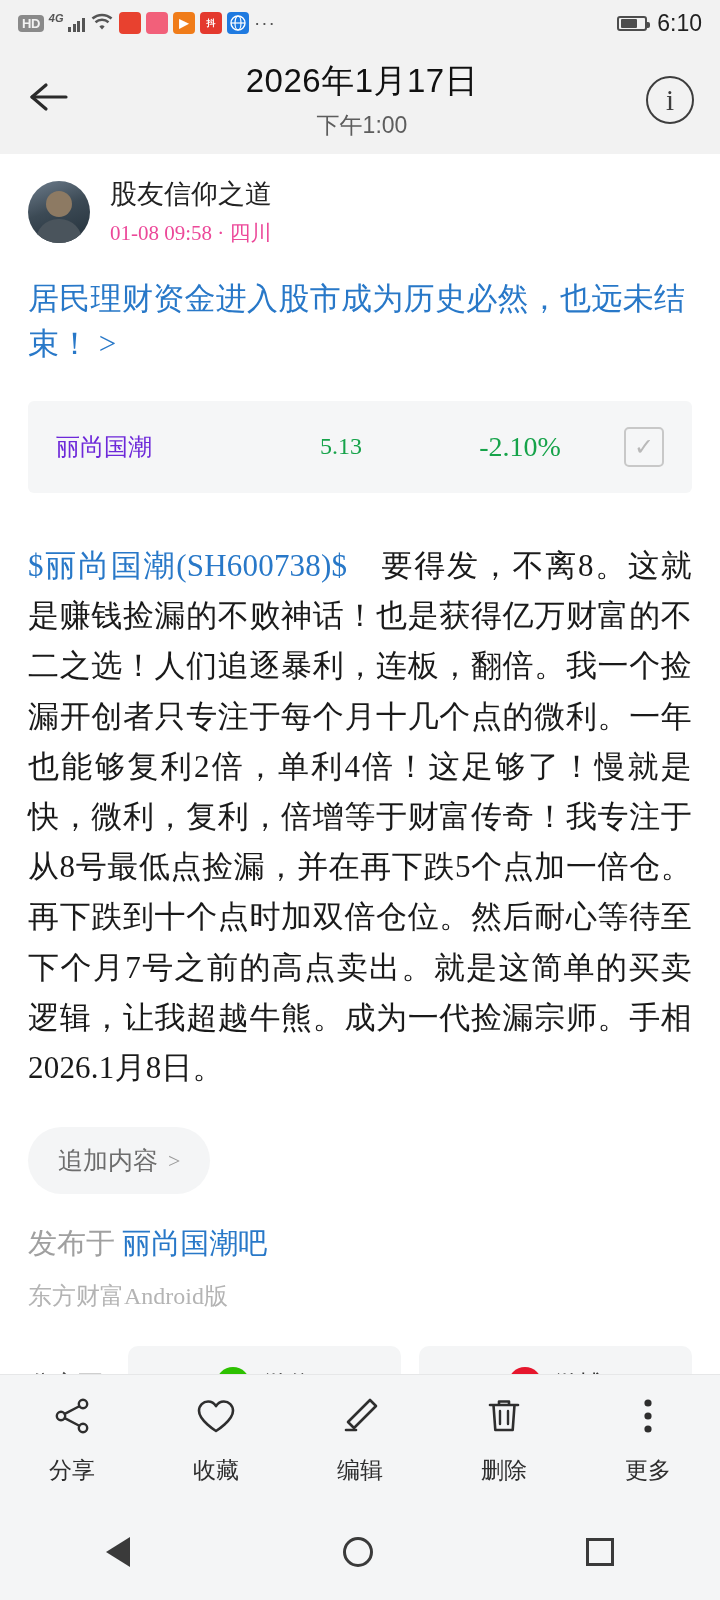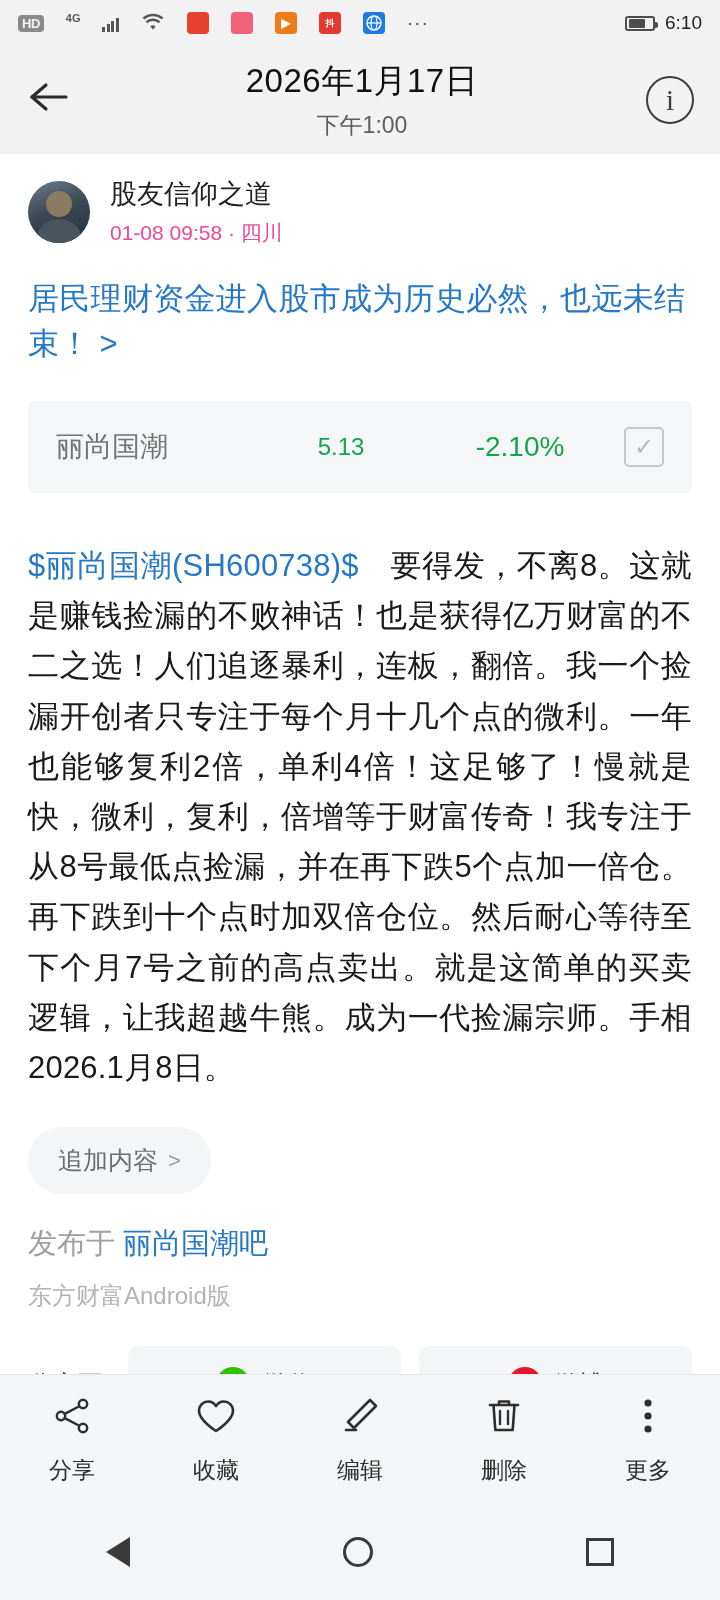--- a/index.html
+++ b/index.html
@@ -13,28 +13,28 @@
 
   
   .statusbar {
     height: 46px;
     background: #f2f2f2;
     display: flex;
     align-items: center;
     padding: 0 18px;
     gap: 7px;
   }
-  .sb-left { display: flex; align-items: center; gap: 22px; }
+  .sb-left { display: flex; align-items: center; gap: 5px; }
   .sb-hd {
     background: #8a8a8a; color: #f2f2f2;
     font-size: 13px; font-weight: bold;
     border-radius: 4px; padding: 1px 4px;
     letter-spacing: -0.5px;
   }
-  .sb-4g { font-size: 11px; color: #555; font-weight: bold; position: relative; top: -5px; }
+  .sb-4g { font-size: 11px; color: #555; font-weight: bold; position: relative; top: -5px; font-style: italic; }
   .sig { display: inline-flex; align-items: flex-end; gap: 1.5px; height: 17px; }
   .sig i { display: block; width: 3px; background: #555; }
   .sig i:nth-child(1) { height: 5px; }
   .sig i:nth-child(2) { height: 8px; }
   .sig i:nth-child(3) { height: 11px; }
   .sig i:nth-child(4) { height: 14px; }
   .wifi { font-size: 18px; color: #555; line-height: 1; }
   .appicon {
     width: 22px; height: 22px; border-radius: 4px;
     display: inline-flex; align-items: center; justify-content: center;
@@ -50,21 +50,21 @@
   .batt {
     width: 30px; height: 15px; border: 2px solid #4d4d4d;
     border-radius: 3px; position: relative;
     display: flex; align-items: center;
   }
   .batt::after {
     content: ""; position: absolute; right: -5px; top: 4px;
     width: 3px; height: 6px; background: #4d4d4d; border-radius: 0 2px 2px 0;
   }
   .batt span { display: block; height: 9px; width: 16px; background: #4d4d4d; margin-left: 1.5px; border-radius: 1px; }
-  .clock { font-size: 19px; color: #222; }
+  .clock { font-size: 23px; color: #222; }
 
   
   .header {
     height: 108px;
     background: #f2f2f2;
     display: flex; align-items: center;
     padding: 0 26px;
     position: relative;
   }
   .back { width: 52px; font-size: 40px; color: #2b2b2b; line-height: 1; }
@@ -76,21 +76,21 @@
   .head-sub { font-size: 23px; color: #5d5d5d; margin-top: 6px; }
   .info-btn {
     width: 48px; height: 48px; border-radius: 50%;
     border: 2.5px solid #3d3d3d;
     display: flex; align-items: center; justify-content: center;
     font-size: 29px; color: #3d3d3d;
     font-family: "Liberation Serif", serif;
   }
 
   
-  .content { padding: 0 28px; background: #fff; }
+  .content { padding: 0 28px; background: #fff; font-family: Liberation Serif, serif; }
 
   .author-row { display: flex; align-items: center; padding: 22px 0 12px; }
   .avatar {
     width: 62px; height: 62px; border-radius: 50%;
     background: linear-gradient(160deg,#6e7d8c 0%,#3c4a55 45%,#23303a 100%);
     overflow: hidden; position: relative; flex: none;
   }
   .avatar::before {
     content: ""; position: absolute; left: 18px; top: 10px;
     width: 26px; height: 26px; border-radius: 50%;
@@ -112,21 +112,21 @@
   .post-title .arrow { color: #2878c8; }
 
   .stock-card {
     margin-top: 34px;
     background: #f5f6f7;
     border-radius: 6px;
     height: 92px;
     display: flex; align-items: center;
     padding: 0 28px;
   }
-  .stock-name { font-size: 28px; color: #737373; flex: none; width: 210px; }
+  .stock-name { font-size: 24px; color: #6d28d9; flex: none; width: 210px; }
   .stock-price { font-size: 24px; color: #16a34a; width: 150px; text-align: center; }
   .stock-chg { font-size: 28px; color: #16a34a; flex: 1; text-align: center; }
   .stock-check {
     width: 40px; height: 40px; border: 2px solid #c8c8c8;
     border-radius: 5px; color: #b9b9b9; font-size: 24px;
     display: flex; align-items: center; justify-content: center;
   }
 
   .post-body {
     margin-top: 48px;

